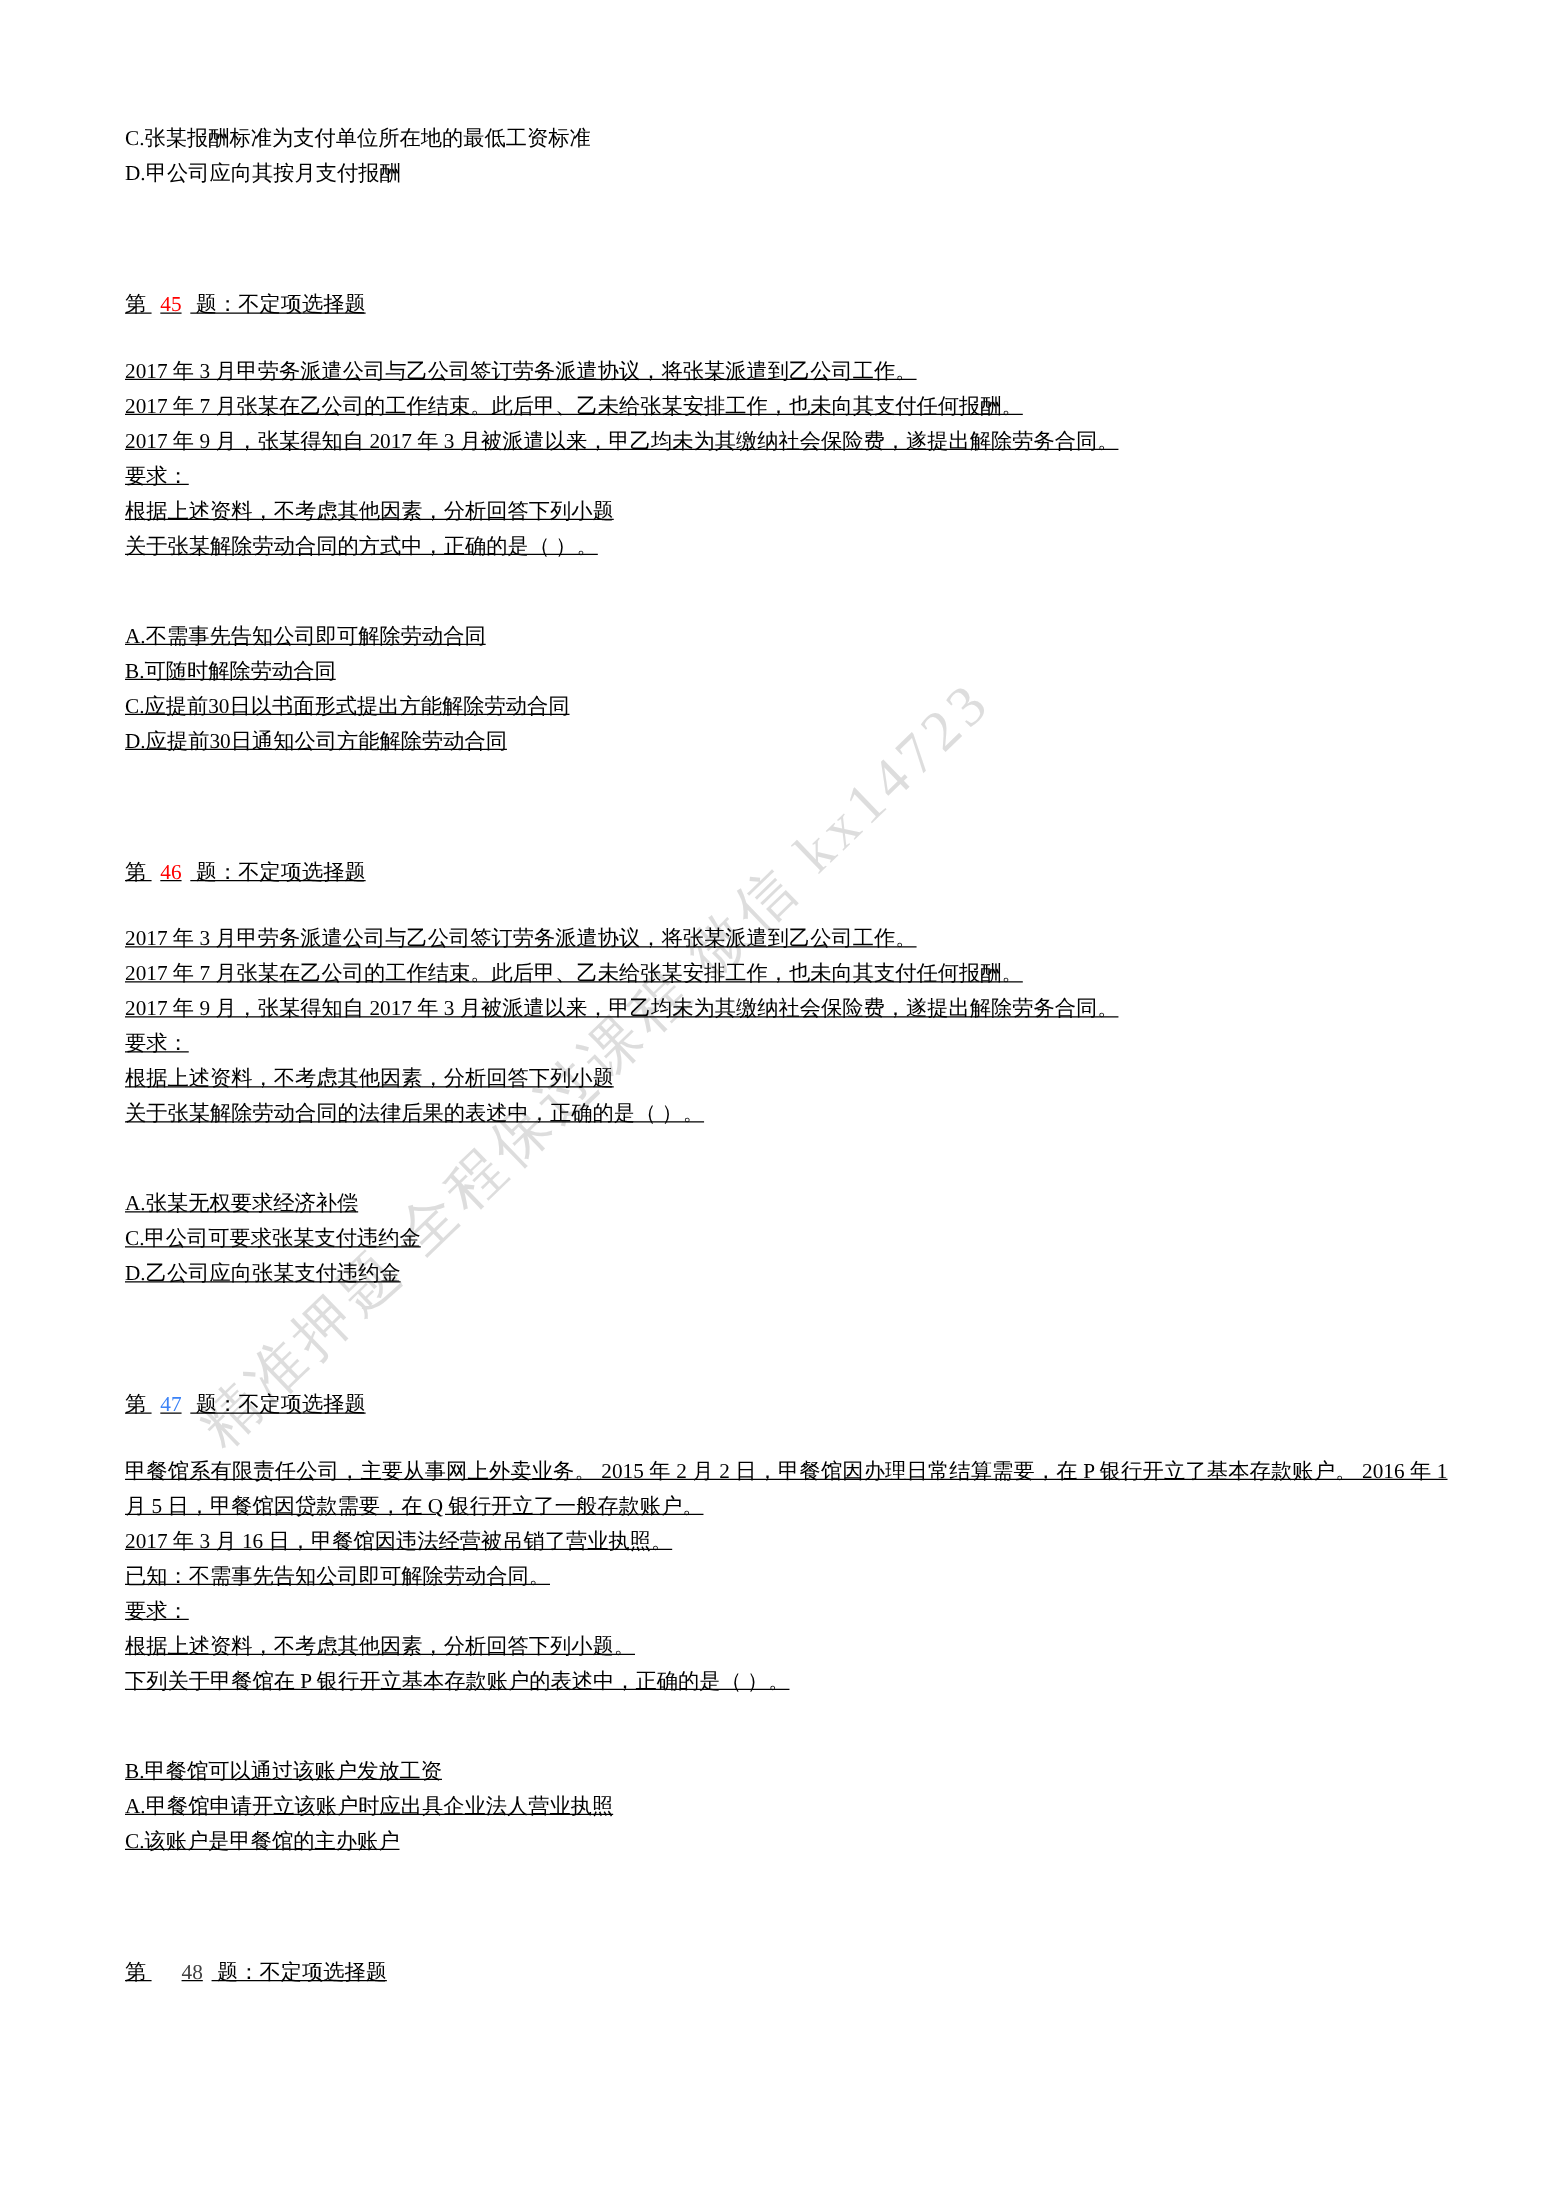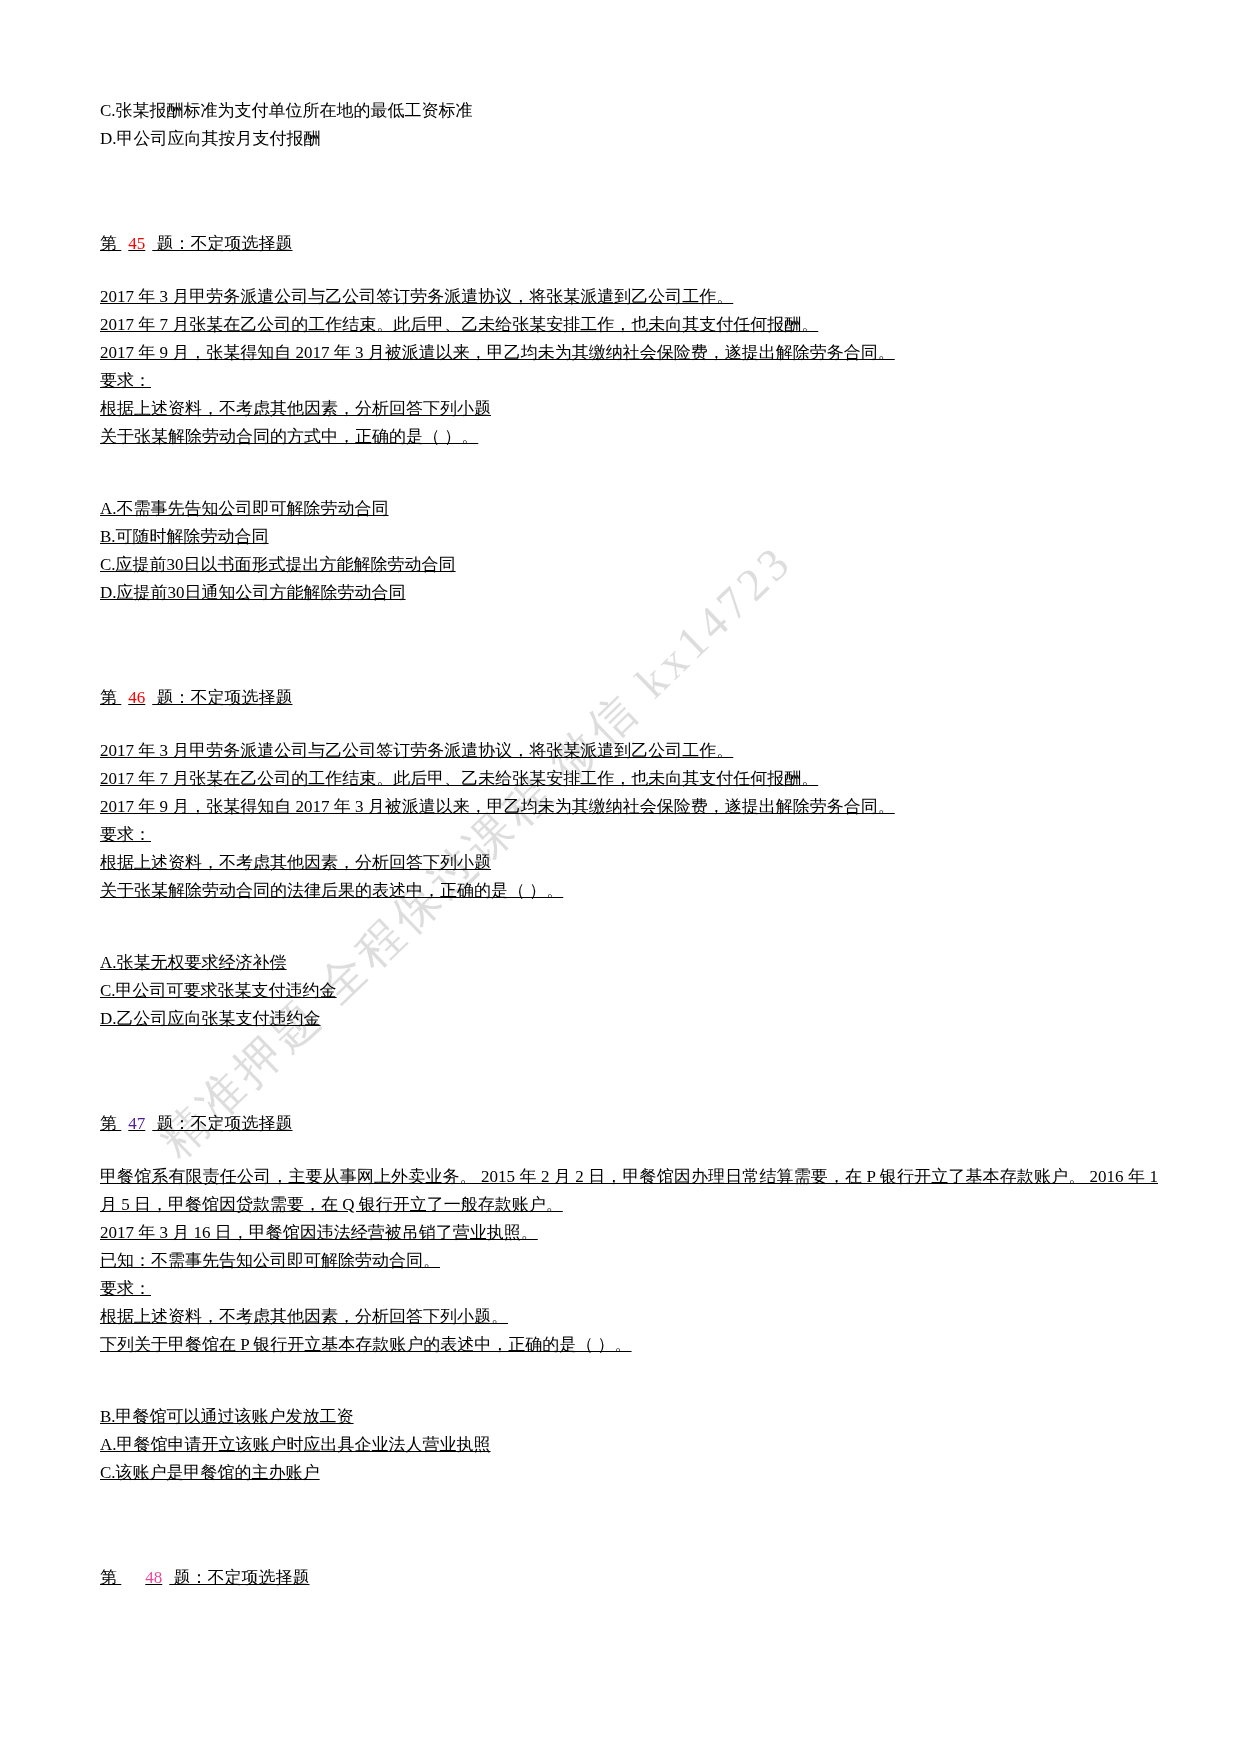--- a/index.html
+++ b/index.html
@@ -86,38 +86,38 @@
           </div>
     <div class="q-options">
             <p class="line">A.张某无权要求经济补偿</p>
             <p class="line">C.甲公司可要求张某支付违约金</p>
             <p class="line">D.乙公司应向张某支付违约金</p>
           </div>
   </section>
 
   <section class="question">
     <p class="line q-header">
-      <span>第 </span><span class="q-number" style="color: #4c1d95;">47</span><span> 题：不定项选择题</span>
+      <span>第 </span><span class="q-number" style="color: #3b82f6;">47</span><span> 题：不定项选择题</span>
     </p>
     <div class="q-body">
             <p class="line">甲餐馆系有限责任公司，主要从事网上外卖业务。 2015 年 2 月 2 日，甲餐馆因办理日常结算需要，在 P 银行开立了基本存款账户。 2016 年 1 月 5 日，甲餐馆因贷款需要，在 Q 银行开立了一般存款账户。</p>
             <p class="line">2017 年 3 月 16 日，甲餐馆因违法经营被吊销了营业执照。</p>
             <p class="line">已知：不需事先告知公司即可解除劳动合同。</p>
             <p class="line">要求：</p>
             <p class="line">根据上述资料，不考虑其他因素，分析回答下列小题。</p>
             <p class="line">下列关于甲餐馆在 P 银行开立基本存款账户的表述中，正确的是（ ）。</p>
           </div>
     <div class="q-options">
             <p class="line">B.甲餐馆可以通过该账户发放工资</p>
             <p class="line">A.甲餐馆申请开立该账户时应出具企业法人营业执照</p>
             <p class="line">C.该账户是甲餐馆的主办账户</p>
           </div>
   </section>
 
   <section class="question">
     <p class="line q-header">
-      <span>第 </span><span class="q-number" style="color: #ec4899; margin-left: 24px;">48</span><span> 题：不定项选择题</span>
+      <span>第 </span><span class="q-number" style="color: #404040; margin-left: 24px;">48</span><span> 题：不定项选择题</span>
     </p>
 
   </section>
 </div>
   </div>
 </div>
 
 </body></html>

